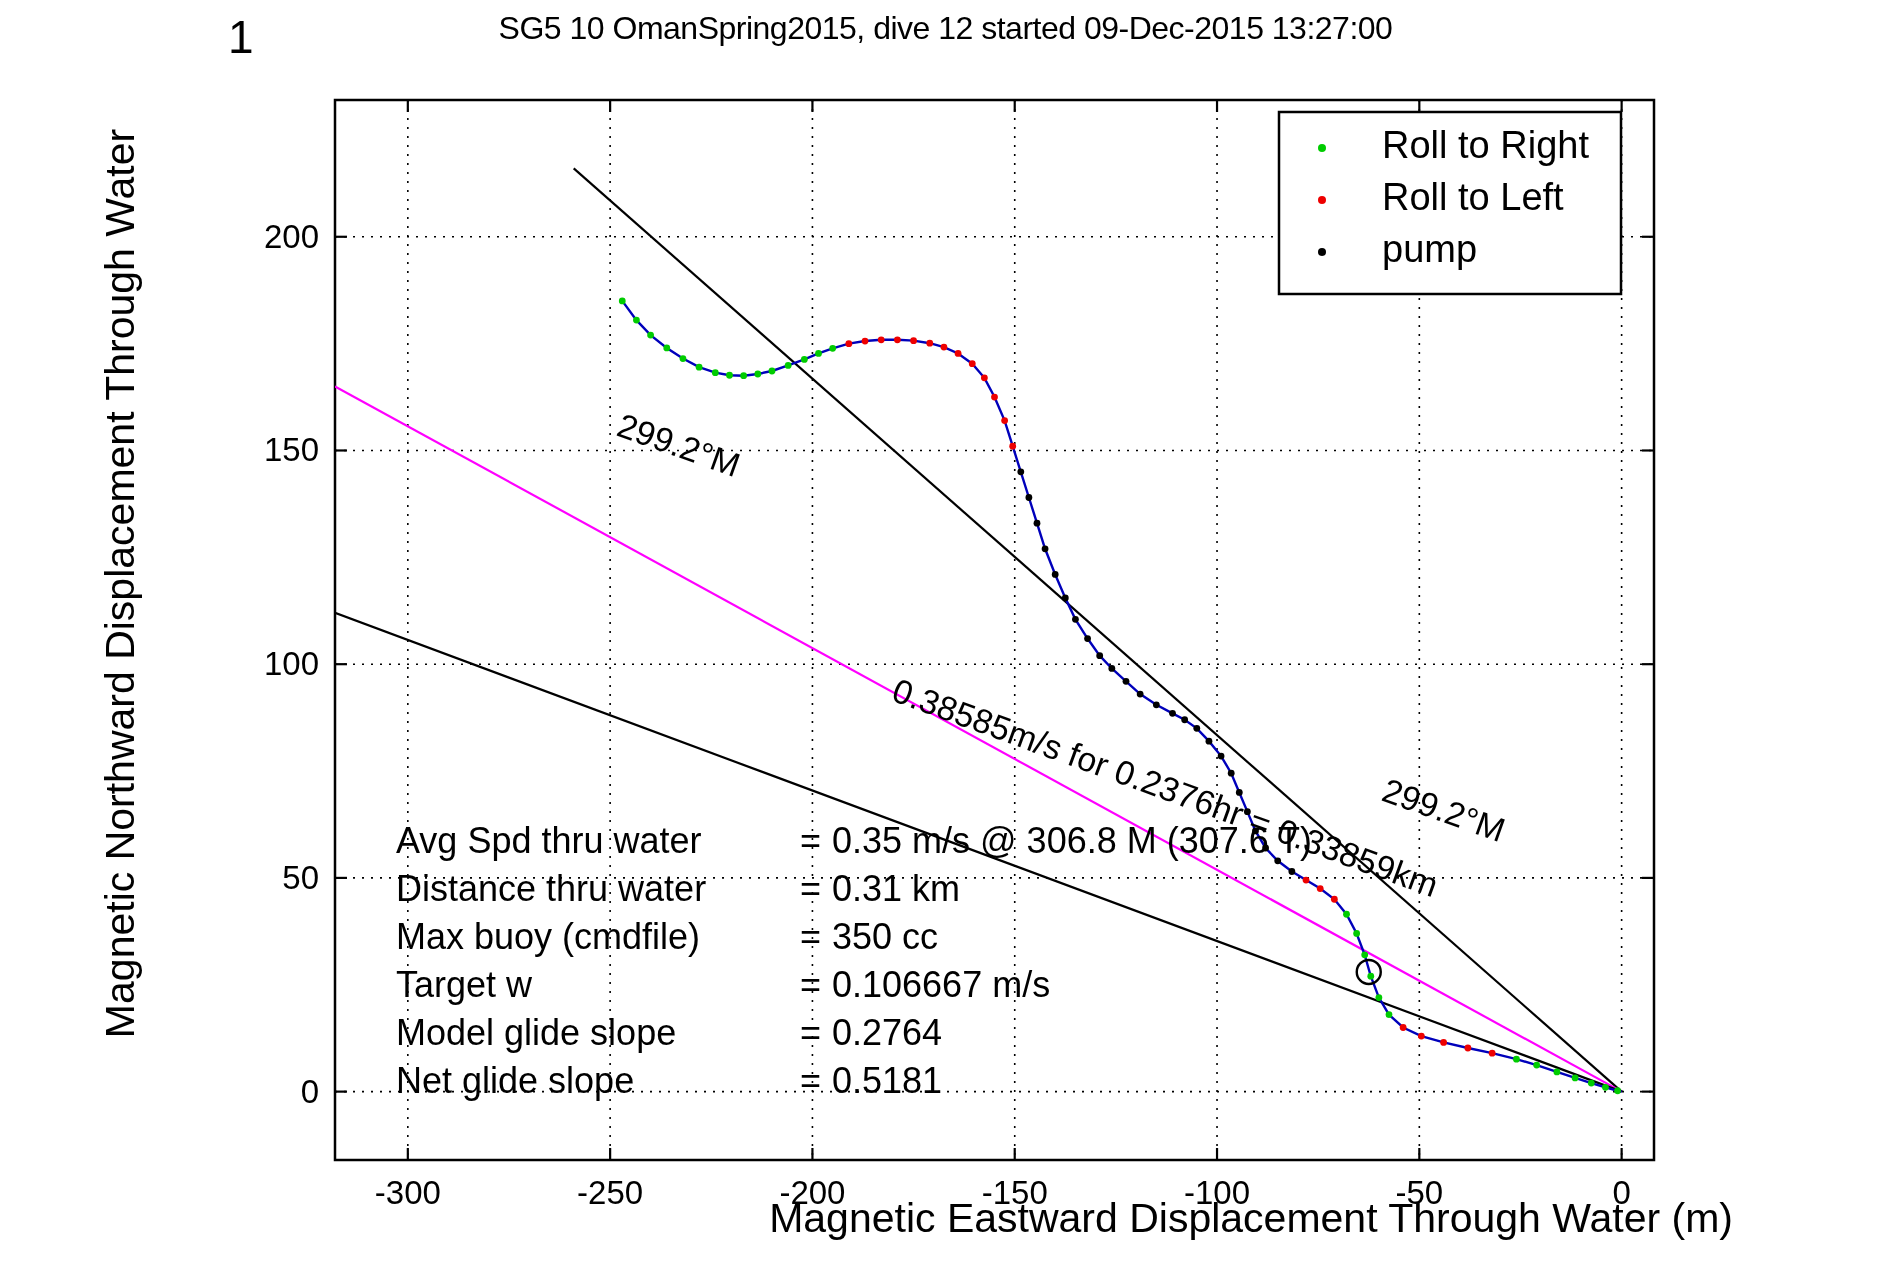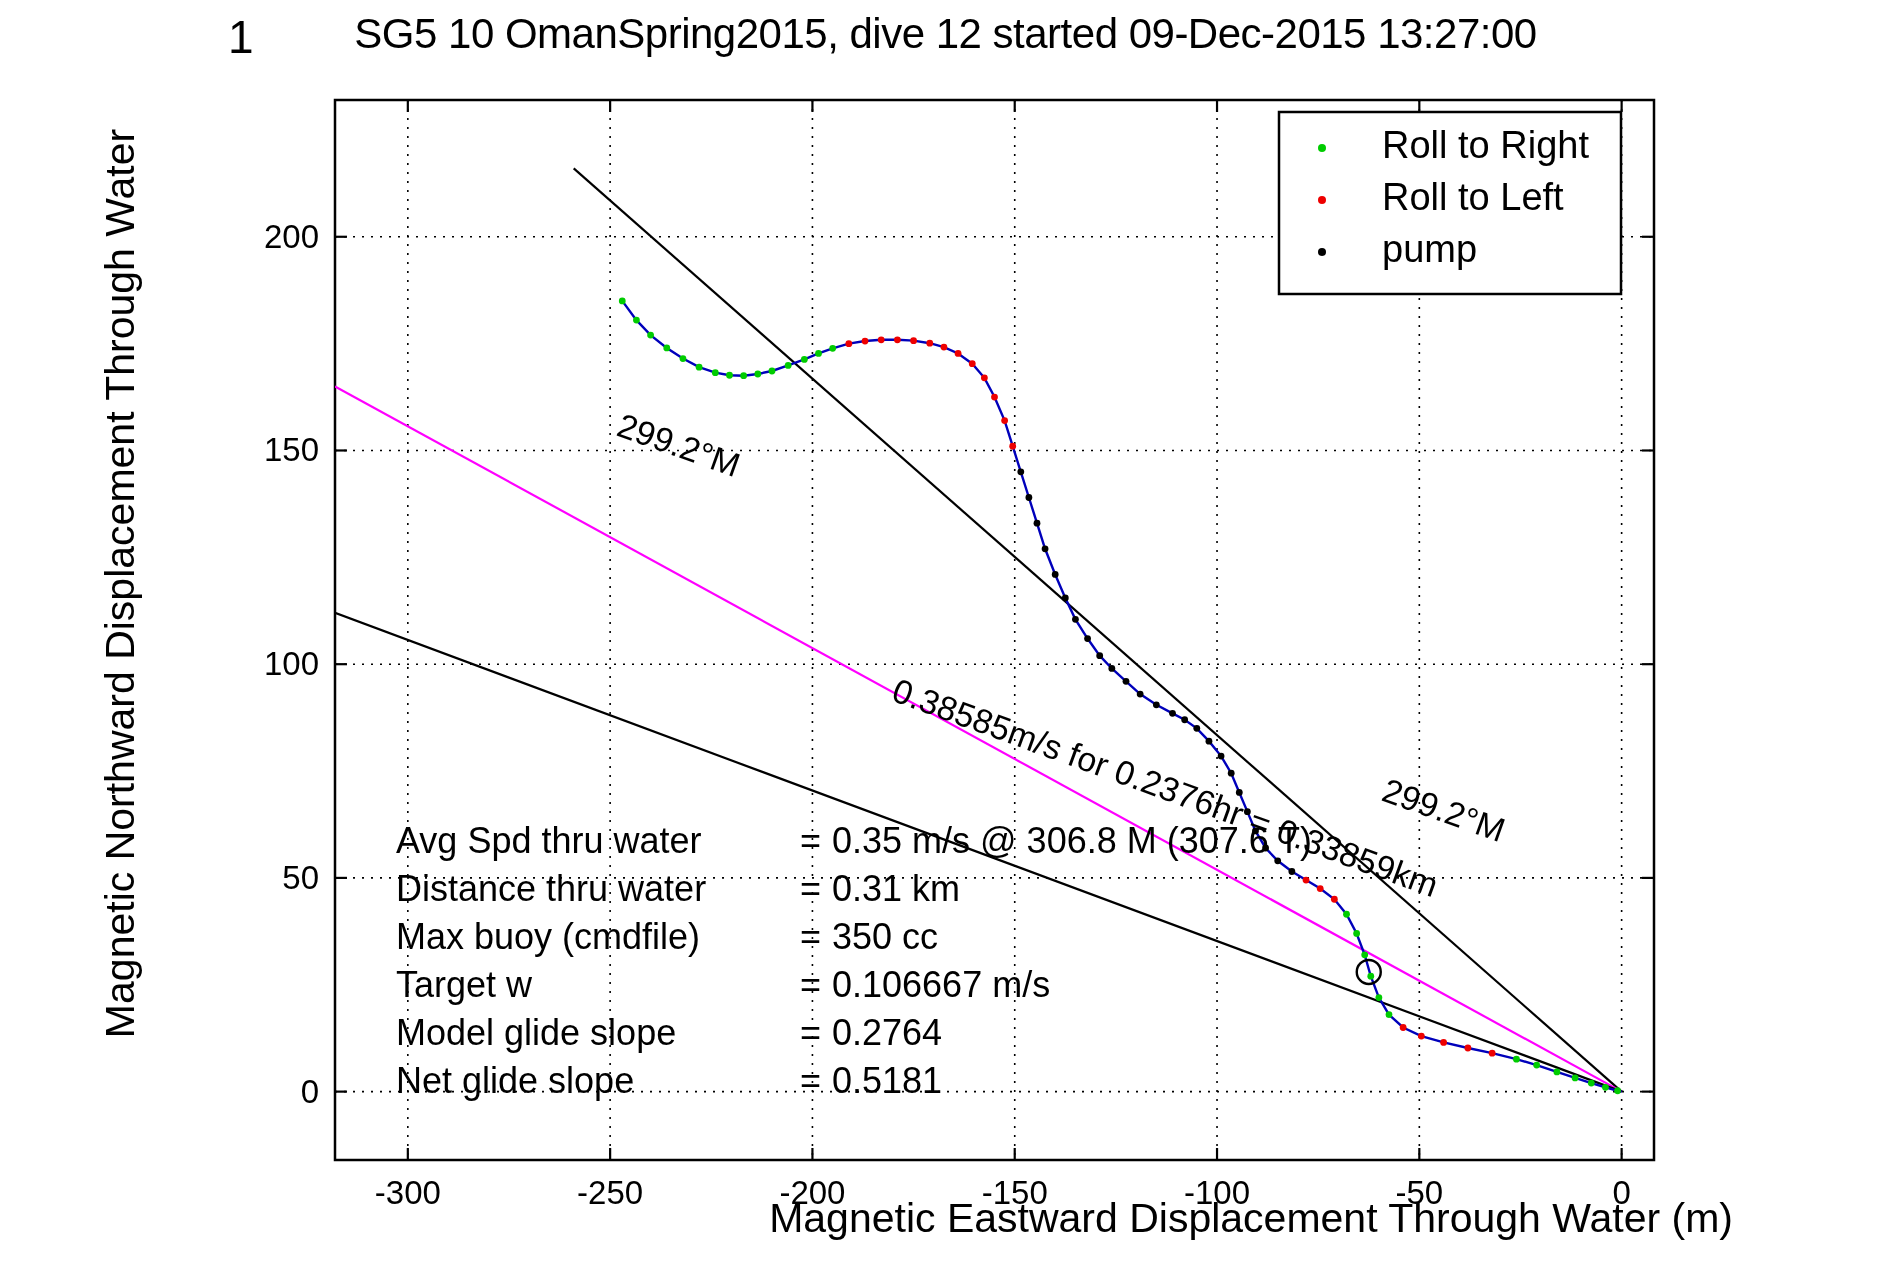--- a/index.html
+++ b/index.html
@@ -1,20 +1,20 @@
 <!DOCTYPE html>
 <html><head>
 <meta charset="utf-8">
 <style>
   html,body{margin:0;padding:0;background:#ffffff;}
   body{width:1891px;height:1262px;overflow:hidden;
        font-family:"Liberation Sans","DejaVu Sans",sans-serif;color:#000;}
   #root{position:relative;width:1891px;height:1262px;}
   .abs{position:absolute;}
-  #plot-title{left:0;top:10px;width:1891px;text-align:center;font-size:42px;
+  #plot-title{left:0;top:10px;width:1891px;text-align:center;font-size:32px;
               letter-spacing:-0.5px;white-space:nowrap;}
   #ylabel{left:-380px;top:560px;width:1000px;text-align:center;font-size:41px;
           transform:rotate(-90deg);white-space:nowrap;}
   #xlabel{left:0;top:1195px;width:1733px;text-align:right;font-size:41px;white-space:nowrap;}
   svg{display:block;}
   .ytick,.xtick{font-size:33px;font-family:"Liberation Sans",sans-serif;}
   .statline{font-size:36px;font-family:"Liberation Sans",sans-serif;}
   .rotlabel{font-size:34px;font-family:"Liberation Sans",sans-serif;}
   .legtext{font-size:38px;font-family:"Liberation Sans",sans-serif;}
 </style>

